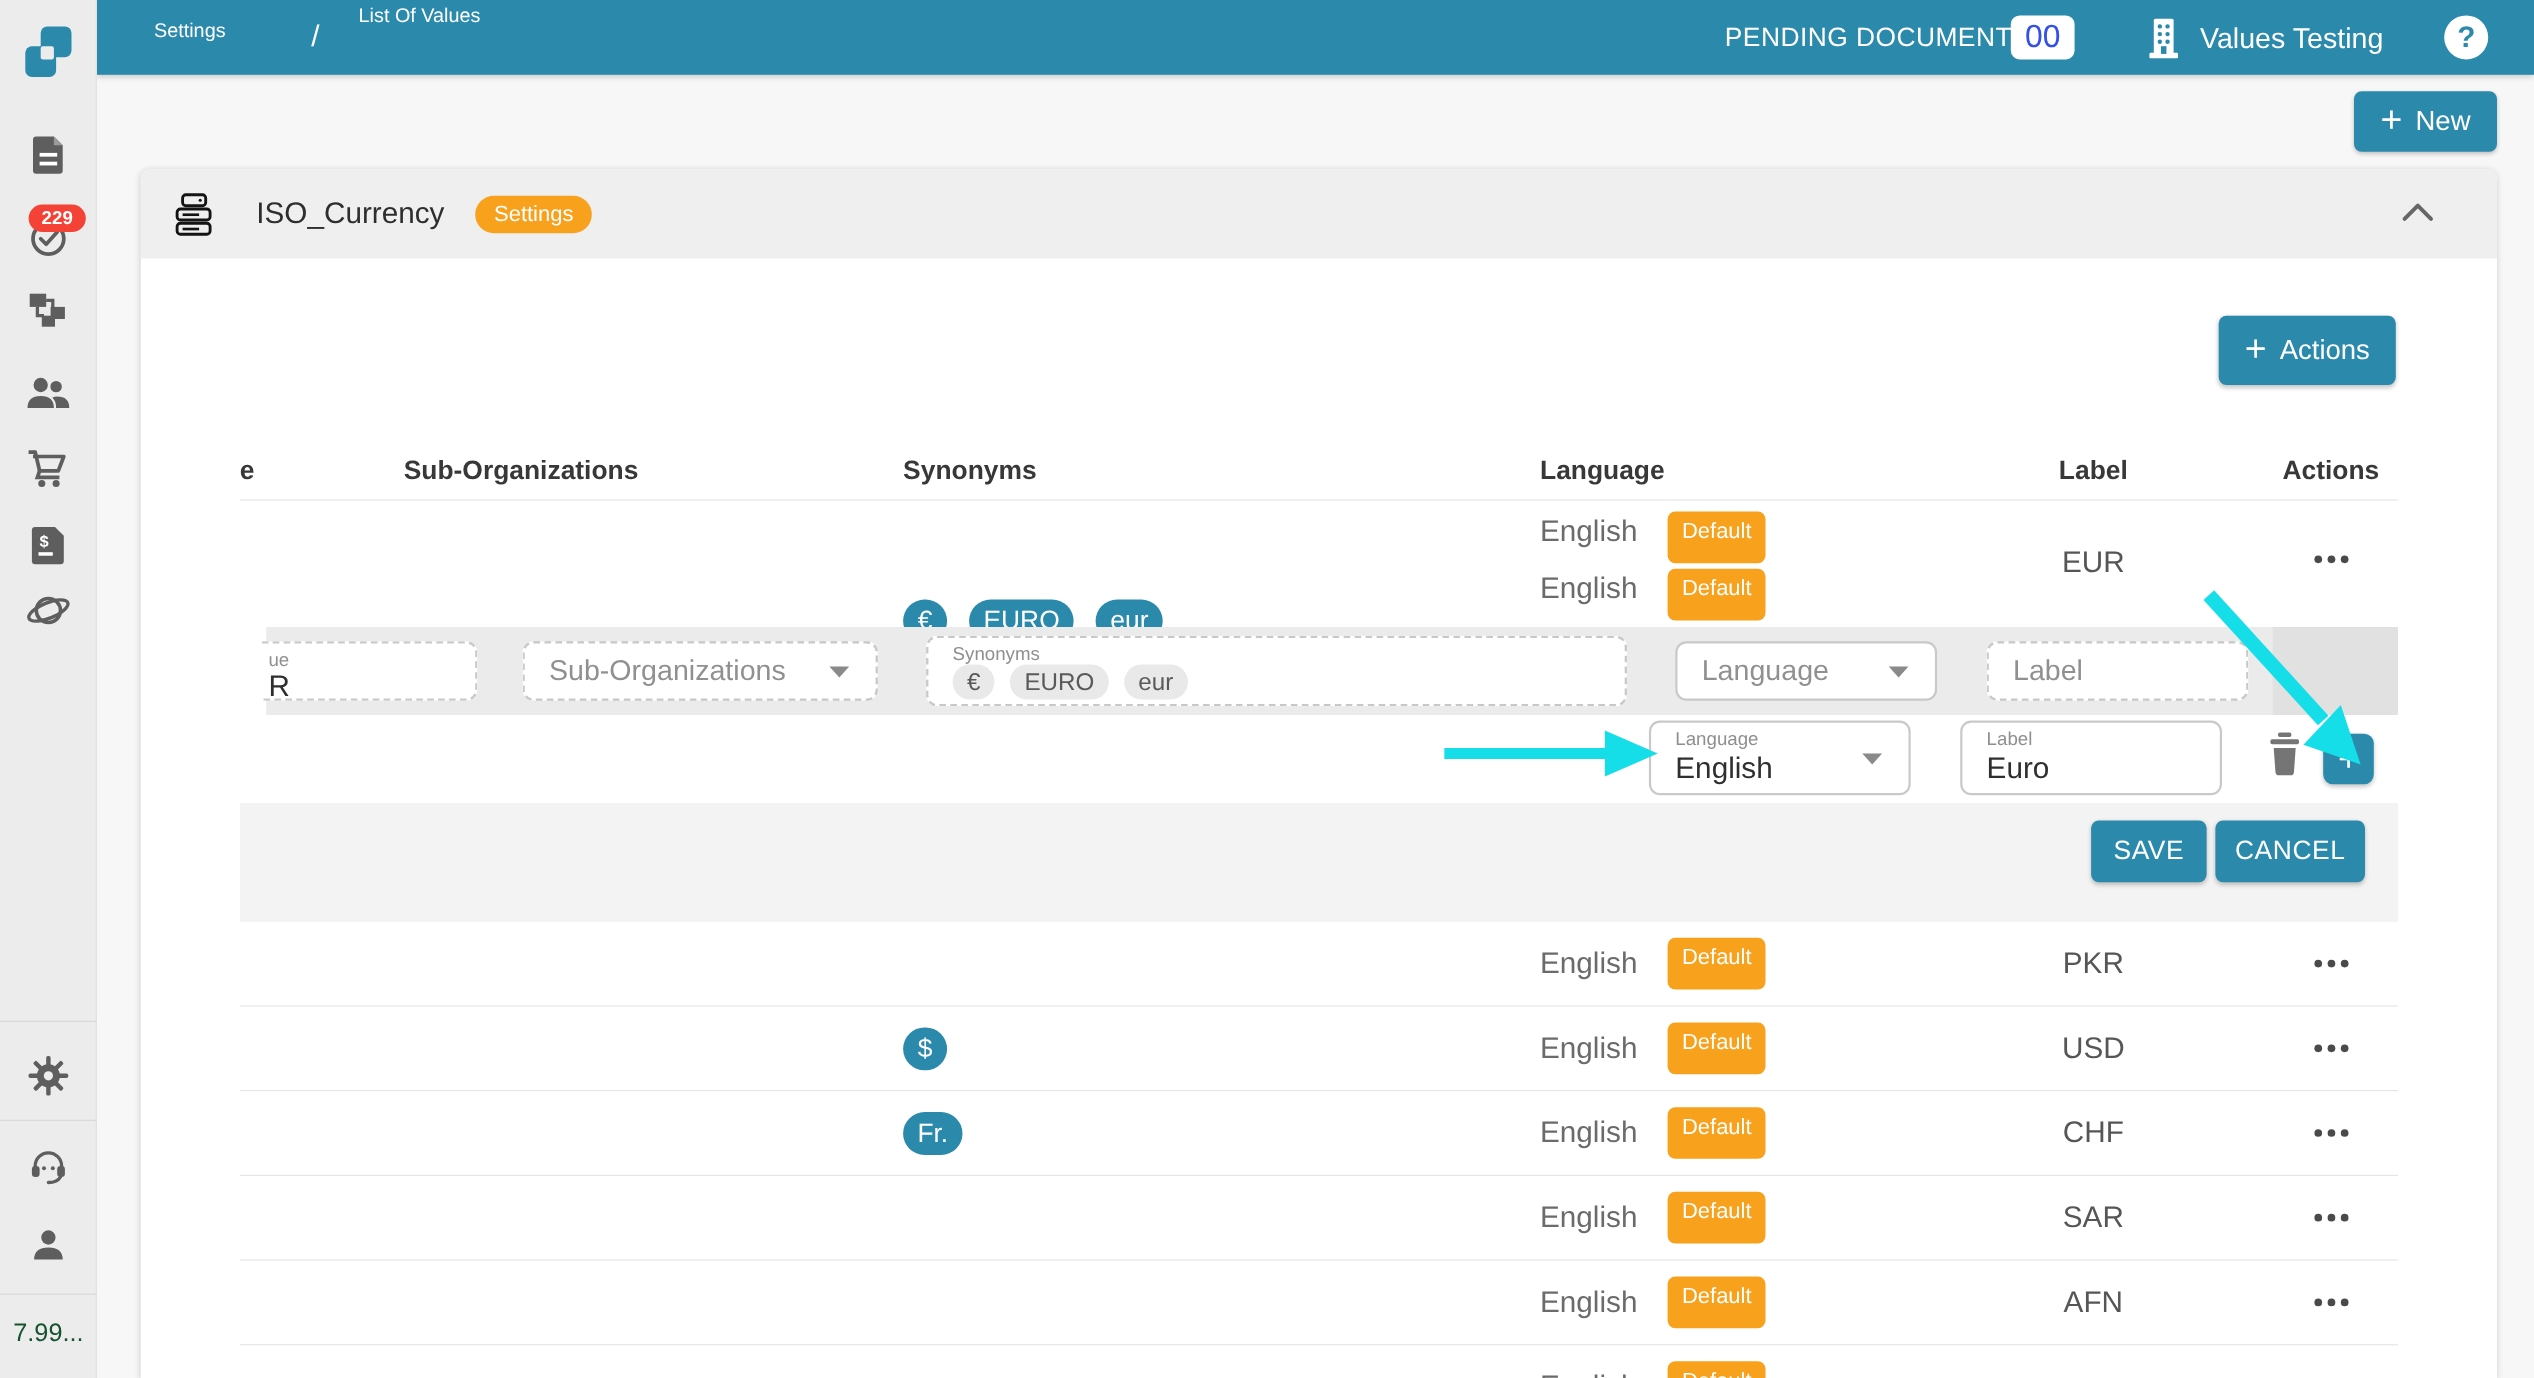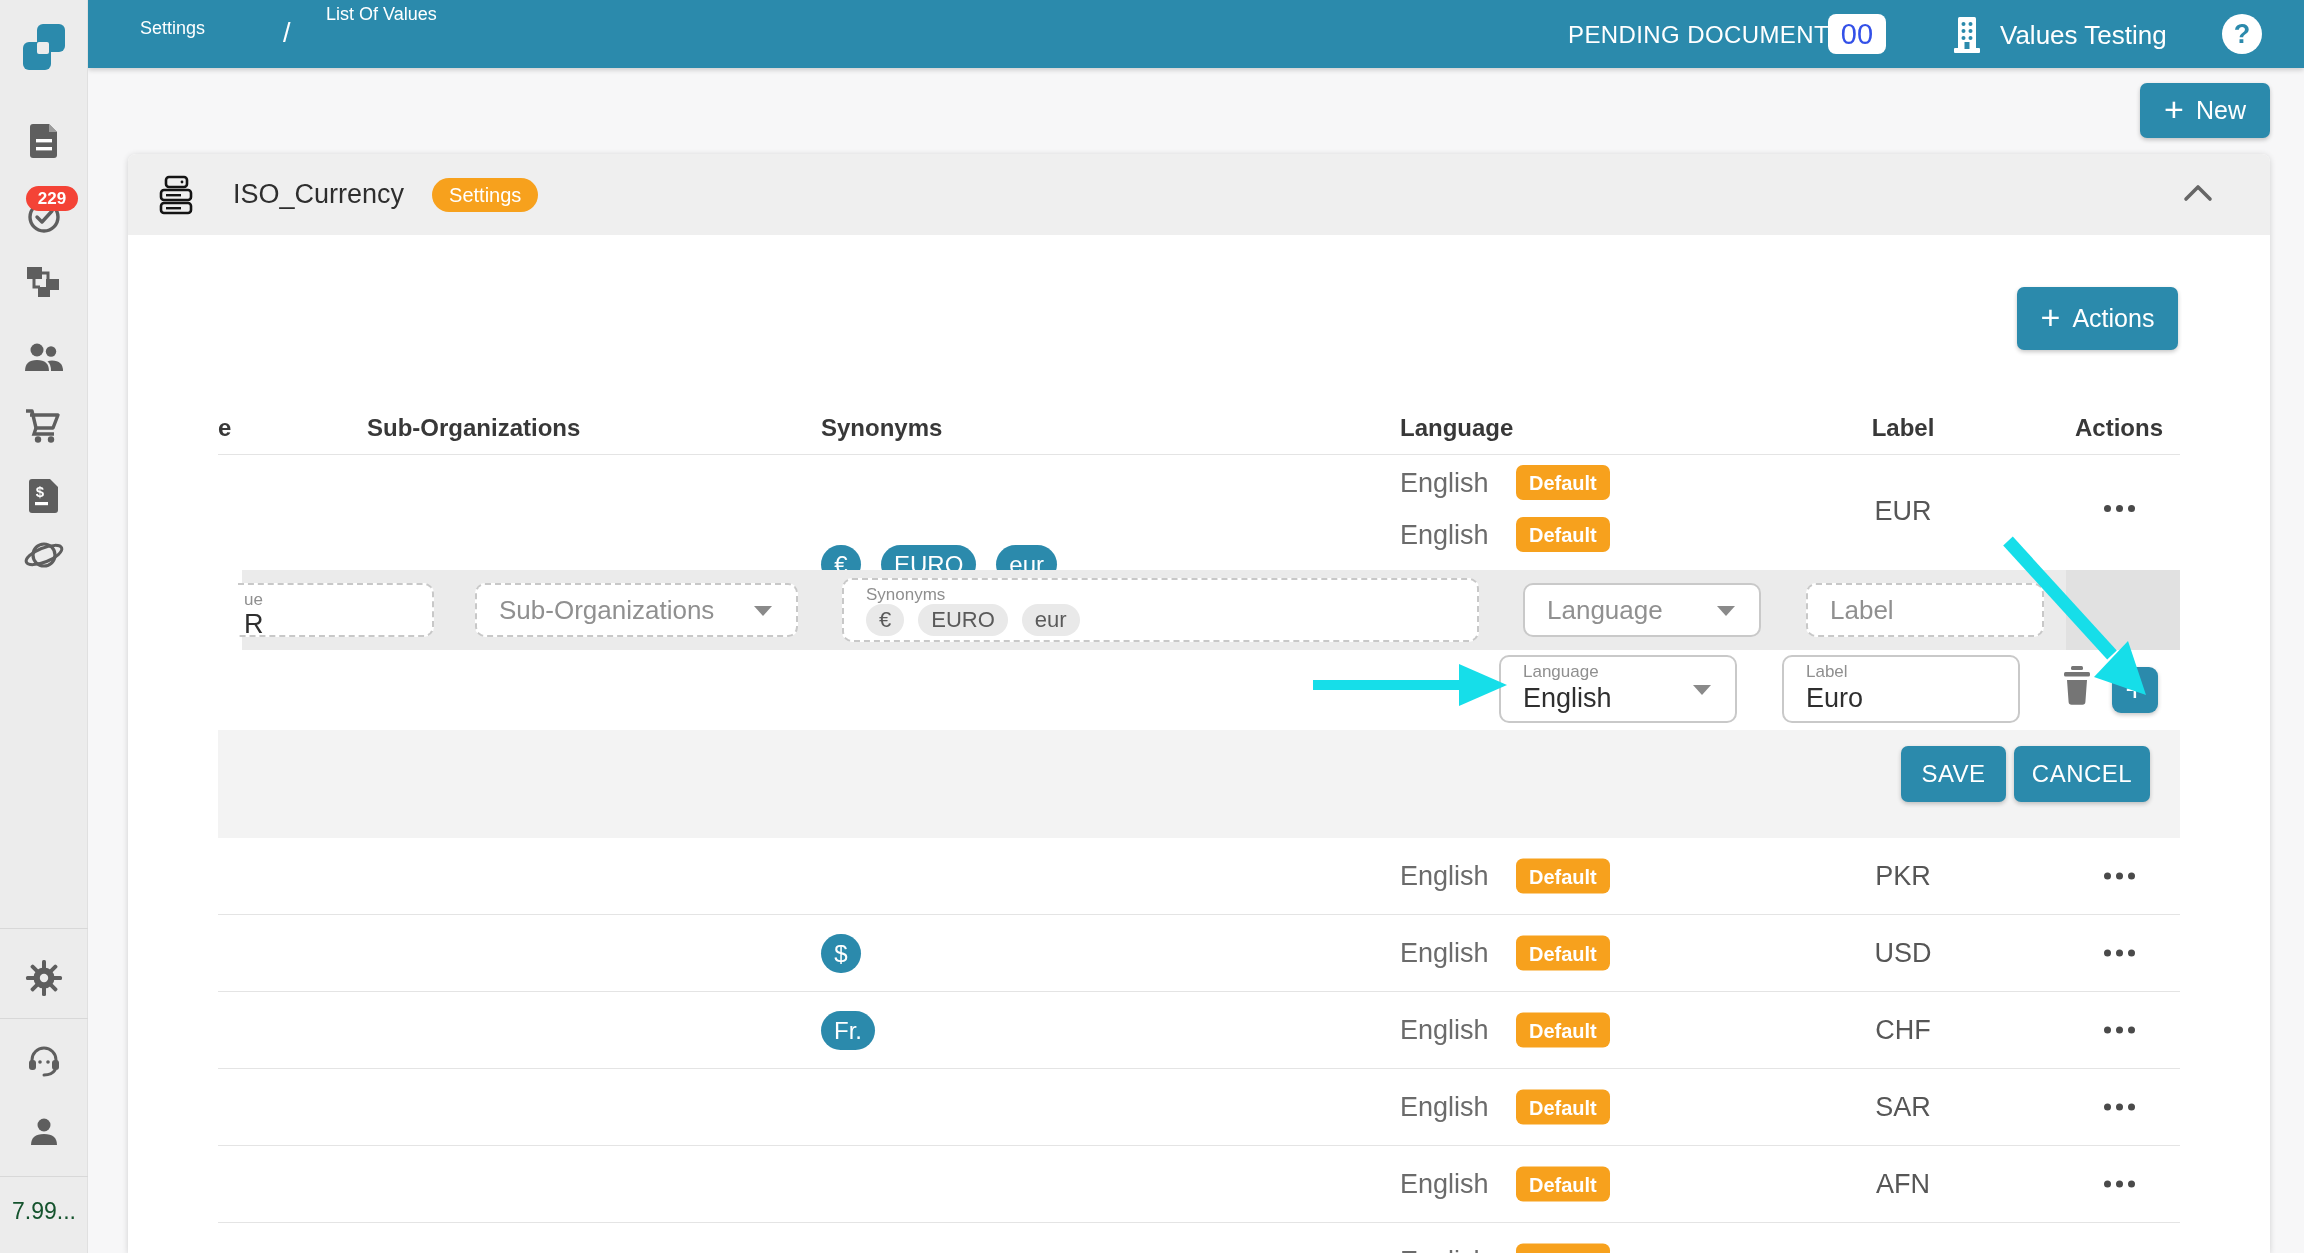--- a/index.html
+++ b/index.html
@@ -46,22 +46,22 @@
   #card-title{font-size:27px;font-weight:500;color:#2e2e2e;margin-left:36px;}
   #std-badge{margin-left:28px;background:var(--orange);color:#fff;font-size:20px;height:34px;line-height:34px;
     padding:0 17px;border-radius:17px;}
   #collapse{position:absolute;left:2055px;top:30px;cursor:pointer;}
 
   
   #viewport{left:90px;top:246px;width:1962px;height:853px;overflow:hidden;}
   .th{position:absolute;font-size:24px;font-weight:700;color:var(--txt);top:14px;}
   #thead{left:0;top:0;width:1962px;height:55px;border-bottom:1px solid var(--border);}
   .lang-text{font-size:27px;color:var(--gray);}
-  .badge-default{background:var(--orange);color:#fff;font-size:20px;height:35px;line-height:36px;
-    padding:0 13px;border-radius:7px;display:inline-block;font-weight:bold;}
+  .badge-default{background:var(--orange);color:#fff;font-size:20px;height:47px;line-height:36px;
+    padding:0 13px;border-radius:7px;display:inline-block;}
   .chip{display:inline-flex;align-items:center;justify-content:center;height:39px;min-width:40px;
     padding:0 13px;border-radius:20px;font-size:24px;}
   .chip-teal{background:var(--teal);color:#fff;}
   .chip-gray{background:#E9E9E9;color:#5a5a5a;height:32px;min-width:34px;font-size:22px;border-radius:16px;}
   .row-label{position:absolute;left:1630px;width:110px;text-align:center;font-size:27px;color:#565656;}
   .dots{position:absolute;left:1846px;width:110px;display:flex;justify-content:center;gap:5px;cursor:pointer;}
   .dots i{width:7px;height:7px;border-radius:50%;background:#4a4a4a;}
 
   #eur-row{left:0;top:55px;width:1962px;height:115px;}
   #edit-a{left:0;top:170px;width:1962px;height:80px;background:#EBEBEB;margin-left:24px;}

